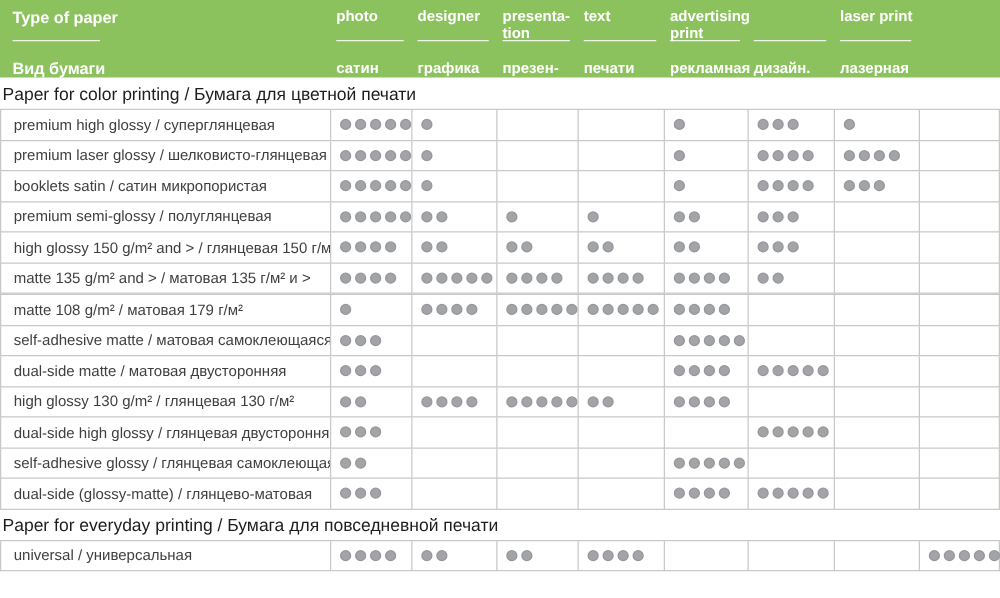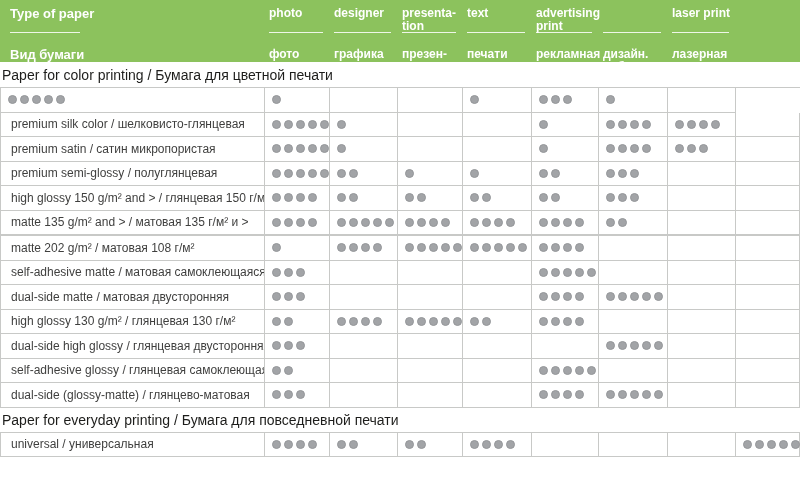--- a/index.html
+++ b/index.html
@@ -42,21 +42,21 @@
 
   <div class="header">
     <div class="hcell label-col">
       <div class="en">Type of paper</div>
       <div class="hline"></div>
       <div class="ru">Вид бумаги</div>
     </div>
     <div class="hcell">
       <div class="en">photo</div>
       <div class="hline"></div>
-      <div class="ru">фото</div>
+      <div class="ru">сатин</div>
     </div>
     <div class="hcell">
       <div class="en">designer</div>
       <div class="hline"></div>
       <div class="ru">графика</div>
     </div>
     <div class="hcell">
       <div class="en">presenta-tion</div>
       <div class="hline"></div>
       <div class="ru">презен-тация</div>
@@ -80,80 +80,81 @@
       <div class="hline"></div>
       <div class="ru">лазерная печать</div>
     </div>
   </div>
 
   <div id="table-body">
   <div class="section">
     <div class="section-title">Paper for color printing / Бумага для цветной печати</div>
     <div class="rows">
   <div class="row">
-  <div class="cell dots-cell">
-              <span class="dot"></span>
-              <span class="dot"></span>
-              <span class="dot"></span>
-              <span class="dot"></span>
-              <span class="dot"></span>
-            </div>
-            <div class="cell dots-cell">
-              <span class="dot"></span>
-            </div>
-            <div class="cell dots-cell"></div>
-            <div class="cell dots-cell"></div>
-            <div class="cell dots-cell">
-              <span class="dot"></span>
-            </div>
-            <div class="cell dots-cell">
-              <span class="dot"></span>
-              <span class="dot"></span>
-              <span class="dot"></span>
-            </div>
-            <div class="cell dots-cell">
-              <span class="dot"></span>
-            </div>
-            <div class="cell dots-cell"></div>
-          </div>
-
-  <div class="row">
-    <div class="cell label-cell">premium silk color / шелковисто-глянцевая</div>
-  <div class="cell dots-cell">
-              <span class="dot"></span>
-              <span class="dot"></span>
-              <span class="dot"></span>
-              <span class="dot"></span>
-              <span class="dot"></span>
-            </div>
-            <div class="cell dots-cell">
-              <span class="dot"></span>
-            </div>
-            <div class="cell dots-cell"></div>
-            <div class="cell dots-cell"></div>
-            <div class="cell dots-cell">
-              <span class="dot"></span>
-            </div>
-            <div class="cell dots-cell">
-              <span class="dot"></span>
-              <span class="dot"></span>
-              <span class="dot"></span>
-              <span class="dot"></span>
-            </div>
-            <div class="cell dots-cell">
-              <span class="dot"></span>
-              <span class="dot"></span>
-              <span class="dot"></span>
-              <span class="dot"></span>
-            </div>
-            <div class="cell dots-cell"></div>
-          </div>
-
-  <div class="row">
-    <div class="cell label-cell">premium satin / сатин микропористая</div>
+    <div class="cell label-cell">premium high glossy / суперглянцевая</div>
+  <div class="cell dots-cell">
+              <span class="dot"></span>
+              <span class="dot"></span>
+              <span class="dot"></span>
+              <span class="dot"></span>
+              <span class="dot"></span>
+            </div>
+            <div class="cell dots-cell">
+              <span class="dot"></span>
+            </div>
+            <div class="cell dots-cell"></div>
+            <div class="cell dots-cell"></div>
+            <div class="cell dots-cell">
+              <span class="dot"></span>
+            </div>
+            <div class="cell dots-cell">
+              <span class="dot"></span>
+              <span class="dot"></span>
+              <span class="dot"></span>
+            </div>
+            <div class="cell dots-cell">
+              <span class="dot"></span>
+            </div>
+            <div class="cell dots-cell"></div>
+          </div>
+
+  <div class="row">
+    <div class="cell label-cell">premium laser glossy / шелковисто-глянцевая</div>
+  <div class="cell dots-cell">
+              <span class="dot"></span>
+              <span class="dot"></span>
+              <span class="dot"></span>
+              <span class="dot"></span>
+              <span class="dot"></span>
+            </div>
+            <div class="cell dots-cell">
+              <span class="dot"></span>
+            </div>
+            <div class="cell dots-cell"></div>
+            <div class="cell dots-cell"></div>
+            <div class="cell dots-cell">
+              <span class="dot"></span>
+            </div>
+            <div class="cell dots-cell">
+              <span class="dot"></span>
+              <span class="dot"></span>
+              <span class="dot"></span>
+              <span class="dot"></span>
+            </div>
+            <div class="cell dots-cell">
+              <span class="dot"></span>
+              <span class="dot"></span>
+              <span class="dot"></span>
+              <span class="dot"></span>
+            </div>
+            <div class="cell dots-cell"></div>
+          </div>
+
+  <div class="row">
+    <div class="cell label-cell">booklets satin / сатин микропористая</div>
   <div class="cell dots-cell">
               <span class="dot"></span>
               <span class="dot"></span>
               <span class="dot"></span>
               <span class="dot"></span>
               <span class="dot"></span>
             </div>
             <div class="cell dots-cell">
               <span class="dot"></span>
             </div>
@@ -280,21 +281,21 @@
             </div>
             <div class="cell dots-cell"></div>
             <div class="cell dots-cell"></div>
           </div>
 </div>
   </div>
 
   <div class="section">
     <div class="rows">
   <div class="row">
-    <div class="cell label-cell">matte 202 g/m² / матовая 108 г/м²</div>
+    <div class="cell label-cell">matte 108 g/m² / матовая 179 г/м²</div>
   <div class="cell dots-cell">
               <span class="dot"></span>
             </div>
             <div class="cell dots-cell">
               <span class="dot"></span>
               <span class="dot"></span>
               <span class="dot"></span>
               <span class="dot"></span>
             </div>
             <div class="cell dots-cell">

